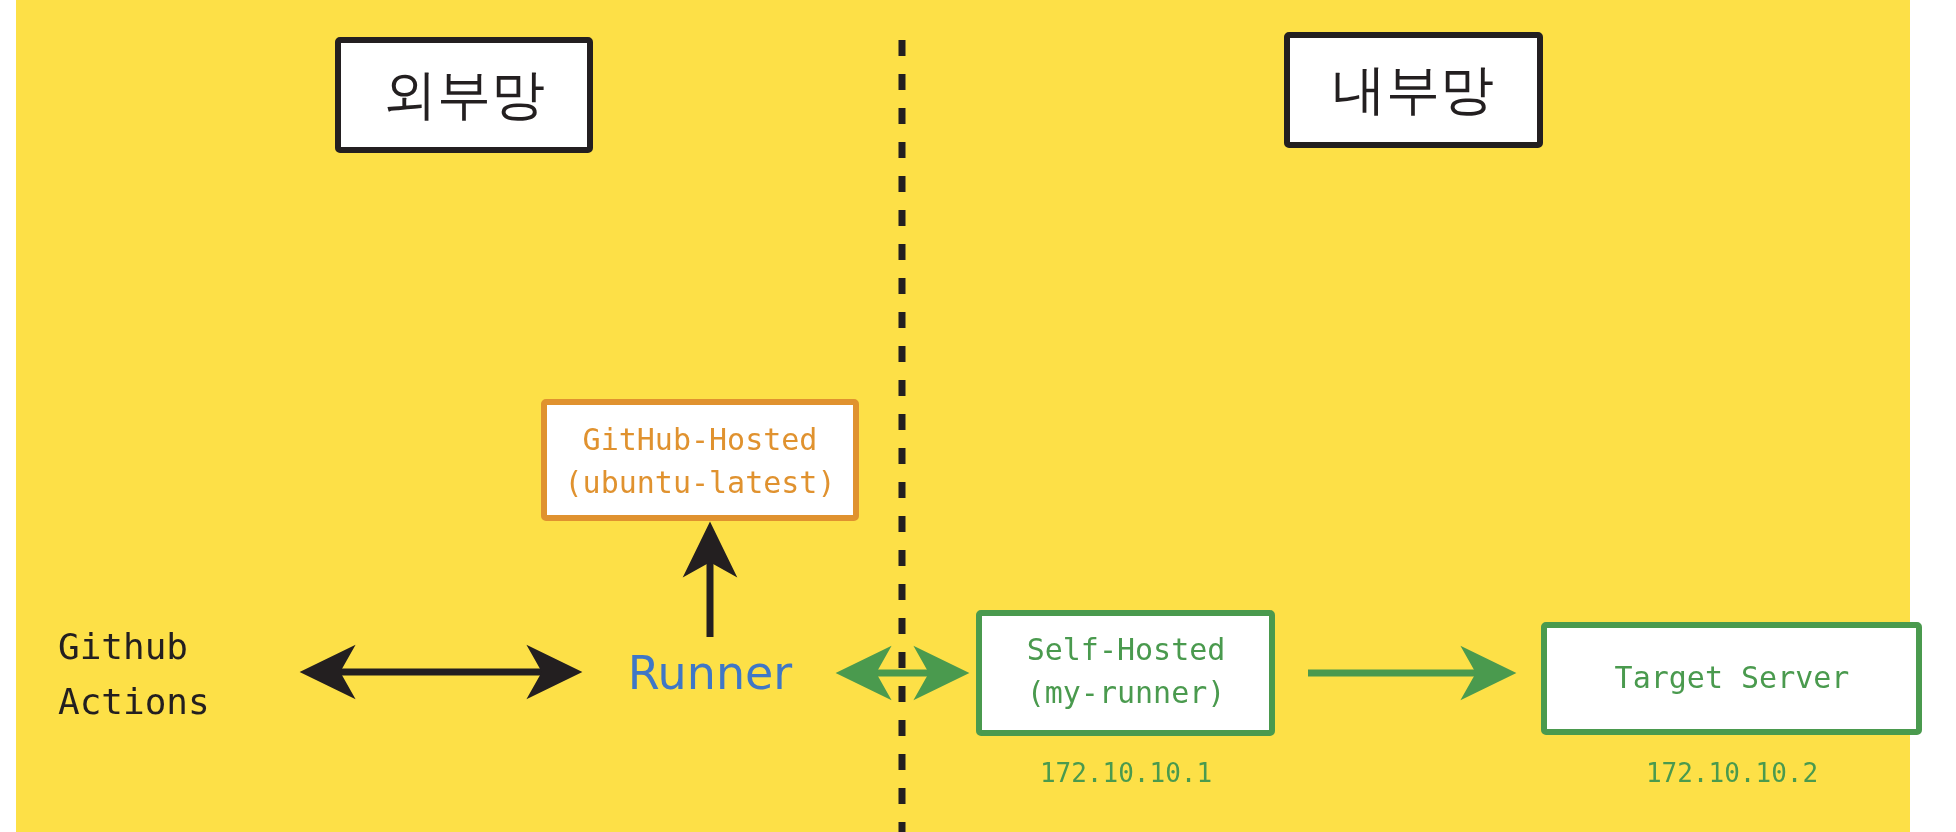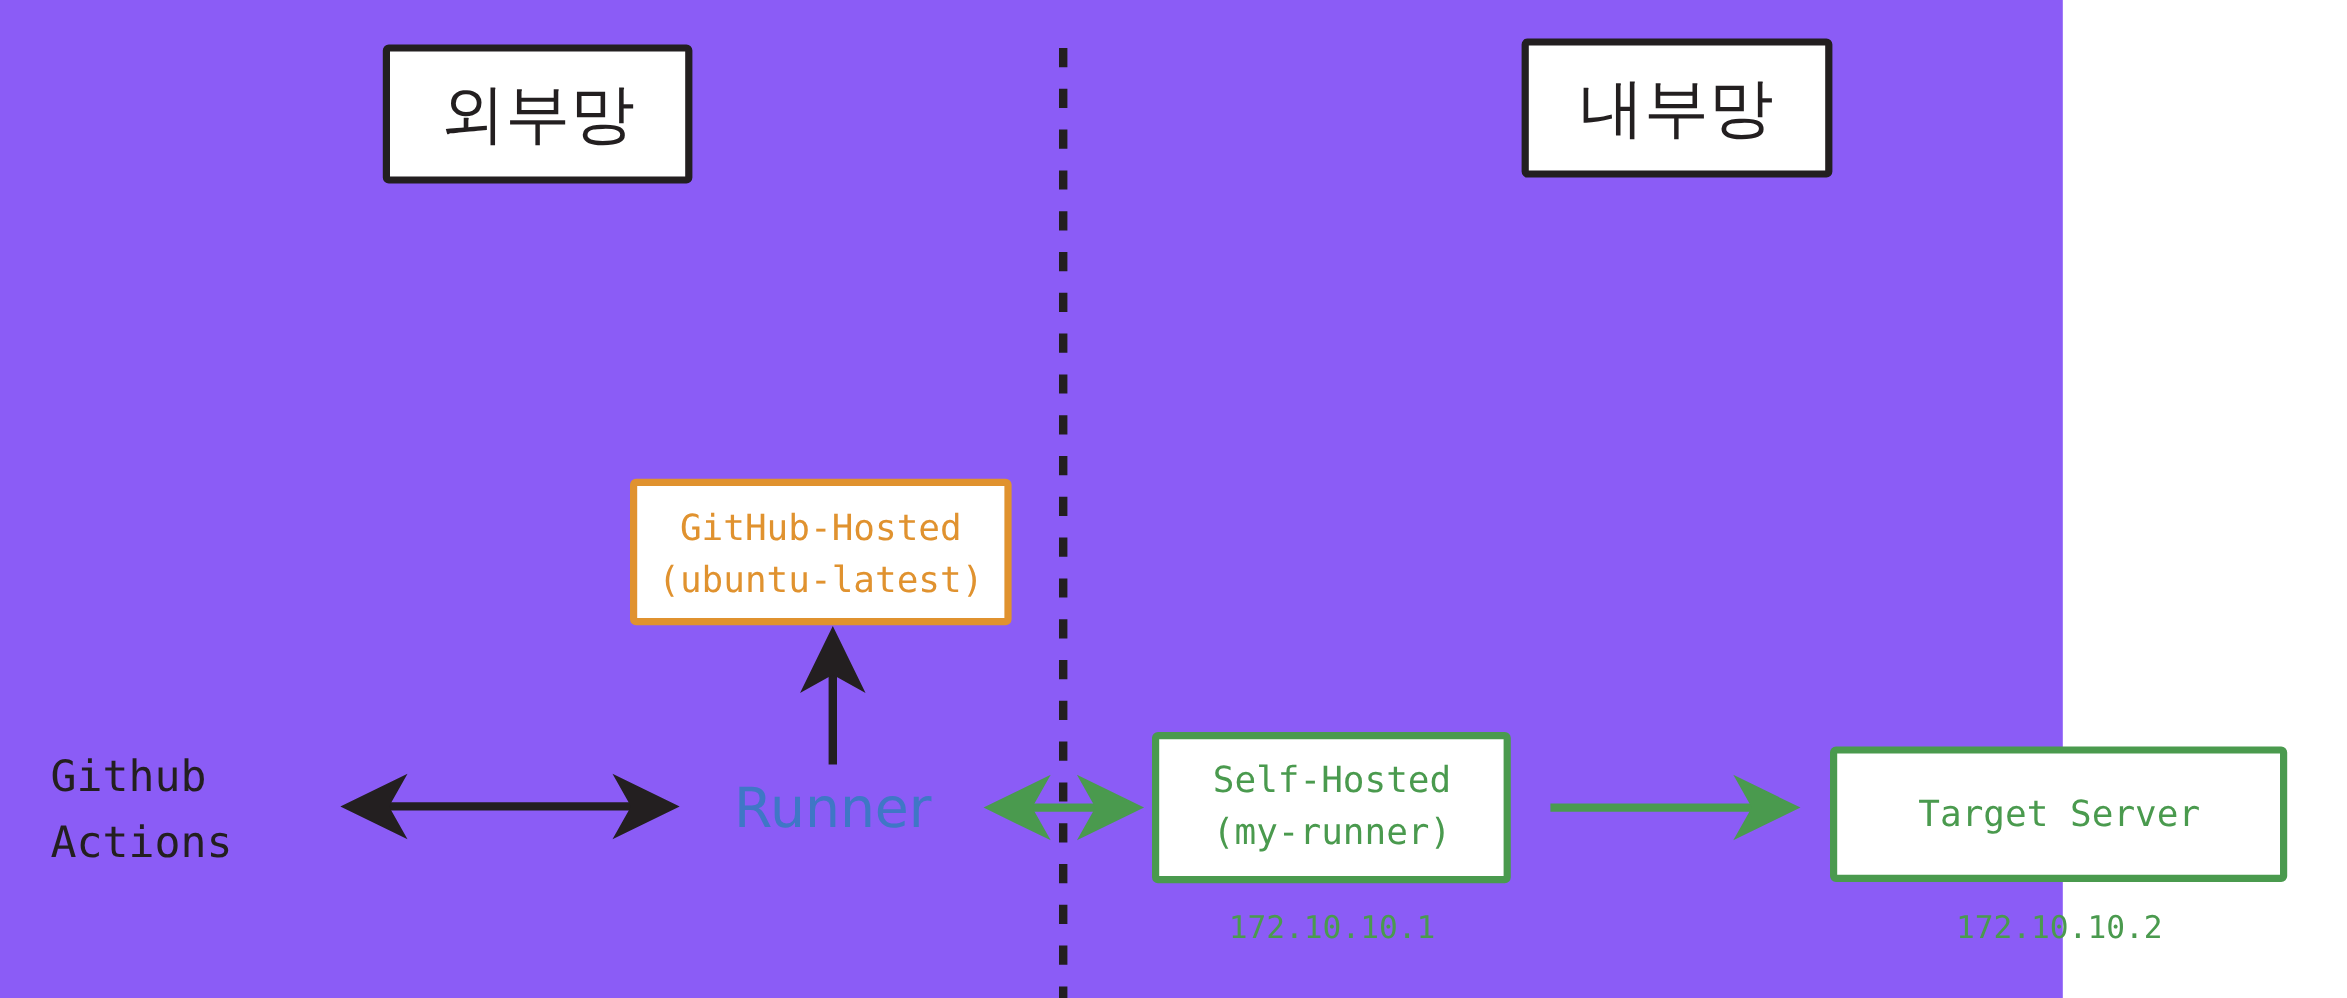--- a/index.html
+++ b/index.html
@@ -9,23 +9,24 @@
     background: #ffffff;
   }
   body {
     width: 1956px;
     height: 832px;
     overflow: hidden;
     font-family: "DejaVu Sans Mono", "Liberation Mono", monospace;
   }
   #diagram-root {
     position: relative;
-    width: 1719px;
+    width: 1894px;
     height: 832px;
-    background: #8b5cf6;
+    background: #fde047;
+    margin-left: 16px;
   }
   svg.diagram-canvas {
     position: absolute;
     top: 0;
     left: 0;
     width: 1956px;
     height: 832px;
     display: block;
   }
   .zone-label-text {

